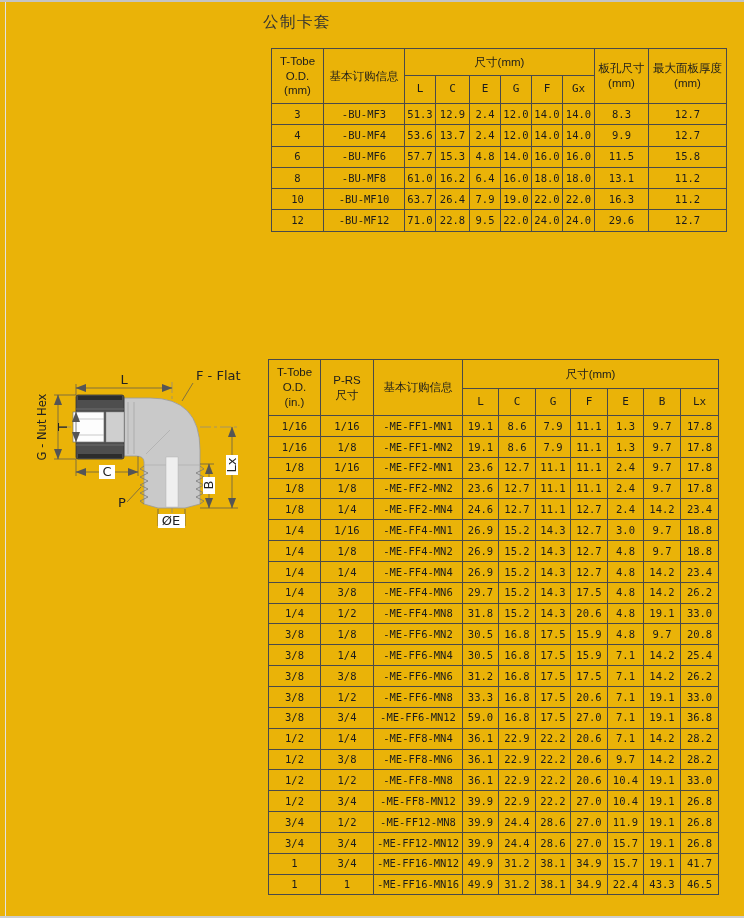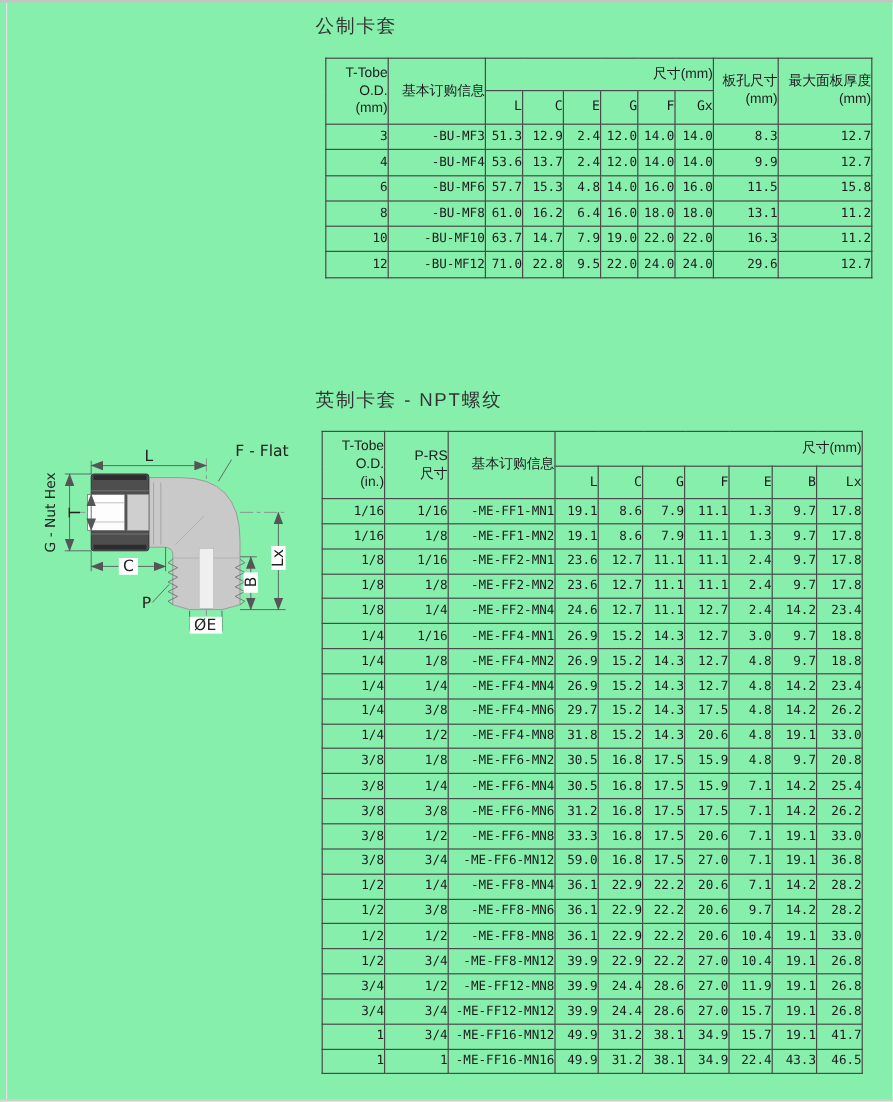--- a/index.html
+++ b/index.html
@@ -1,34 +1,34 @@
 <!DOCTYPE html>
 <html><head>
 <meta charset="utf-8">
 <style>
   html,body{margin:0;padding:0;background:#fff;}
   .page{
-    position:relative;width:744px;height:918px;background:#86efac;overflow:hidden;
+    position:relative;width:744px;height:918px;background:#eab308;overflow:hidden;
     font-family:"Liberation Sans",sans-serif;color:#1c1c1c;
     border-top:2px solid #c4c4c4;border-bottom:2px solid #cfcfcf;
     box-sizing:border-box;
   }
   .page::before{
     content:"";position:absolute;left:5px;top:0;bottom:0;width:1px;background:#e2e2e2;
   }
   .sec-title{
     position:absolute;margin:0;font-size:15.5px;font-weight:400;color:#333;
     letter-spacing:1.5px;white-space:nowrap;
   }
   .t-metric{left:263px;top:10px;}
   .t-imperial{left:263px;top:321px;}
 
   table.spec{
     position:absolute;border-collapse:collapse;table-layout:fixed;
-    text-align:right;color:#1c1c1c;
+    text-align:center;color:#1c1c1c;
   }
   table.metric{left:271px;top:46px;width:455px;}
   table.imperial{left:268px;top:357px;width:450px;}
   .spec th,.spec td{border:1px solid #4a4a4a;padding:0;vertical-align:middle;}
   .spec thead th{
     font-weight:400;font-size:11.5px;line-height:1.3;white-space:pre-line;
     font-family:"Liberation Sans",sans-serif;color:#1c1c1c;
   }
   .metric thead tr:first-child th{height:26px;}
   .metric thead tr:last-child th{height:27px;}
@@ -133,21 +133,21 @@
           <td>16.0</td>
           <td>18.0</td>
           <td>18.0</td>
           <td>13.1</td>
           <td>11.2</td>
         </tr>
         <tr>
           <td>10</td>
           <td>-BU-MF10</td>
           <td>63.7</td>
-          <td>14.7</td>
+          <td>26.4</td>
           <td>7.9</td>
           <td>19.0</td>
           <td>22.0</td>
           <td>22.0</td>
           <td>16.3</td>
           <td>11.2</td>
         </tr>
         <tr>
           <td>12</td>
           <td>-BU-MF12</td>
@@ -156,21 +156,20 @@
           <td>9.5</td>
           <td>22.0</td>
           <td>24.0</td>
           <td>24.0</td>
           <td>29.6</td>
           <td>12.7</td>
         </tr>
       </tbody>
   </table>
 
-  <h2 class="sec-title t-imperial">英制卡套 - NPT螺纹</h2>
 
   <div class="diagram">
     <svg width="250" height="218" viewBox="0 0 250 218" xmlns="http://www.w3.org/2000/svg">
       <defs>
         <marker id="ar" markerWidth="11" markerHeight="8" refX="10" refY="4" orient="auto-start-reverse" markerUnits="userSpaceOnUse">
           <path d="M0,0 L10.5,4 L0,8 z" fill="#555"></path>
         </marker>
       </defs>
 
       <g stroke="#8a8a8a" stroke-width="0.7" stroke-dasharray="11 3 3 3">

